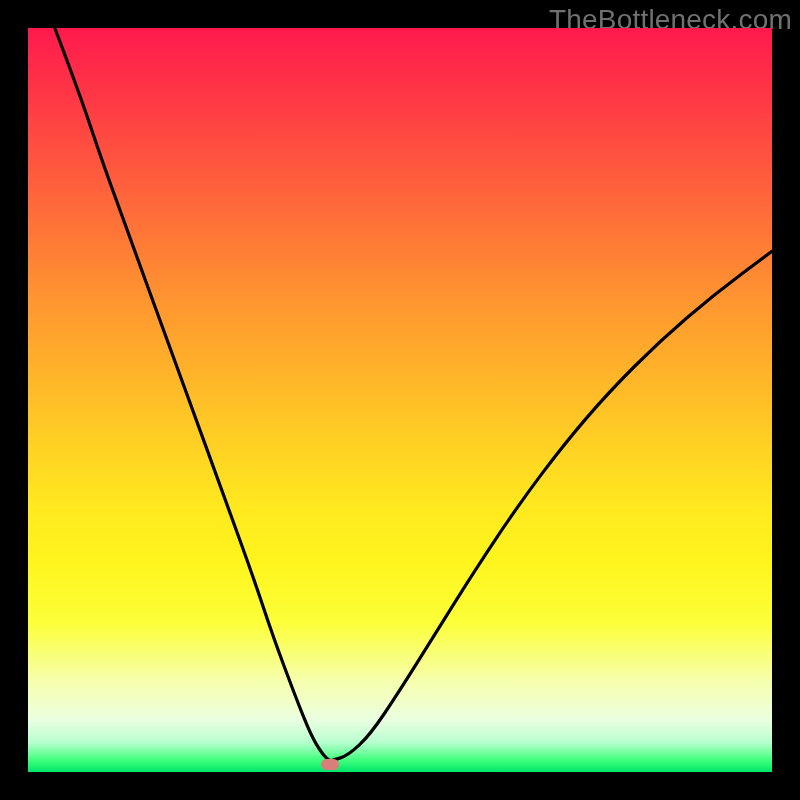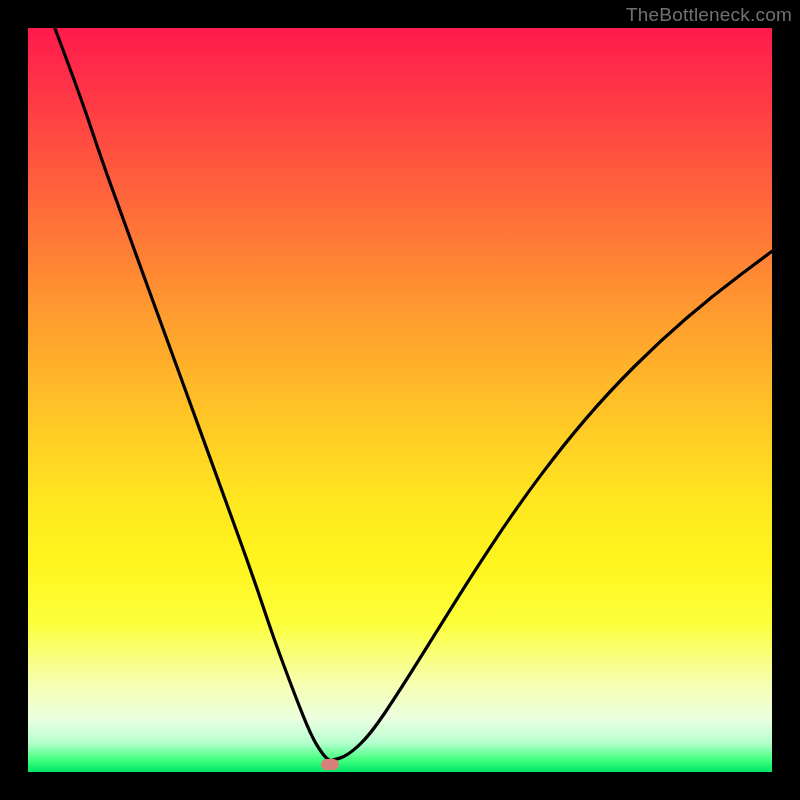--- a/index.html
+++ b/index.html
@@ -39,21 +39,21 @@
       #b8ffcf 96%,
       #3cff7a 98.5%,
       #00e56a 100%
     );
   }
   .watermark {
     position: absolute;
     top: 4px;
     right: 8px;
     color: #707070;
-    font-size: 19px;
+    font-size: 28px;
     font-weight: 500;
     letter-spacing: 0.2px;
     user-select: none;
   }
   svg.curve {
     position: absolute;
     left: 0;
     top: 0;
     width: 744px;
     height: 744px;

